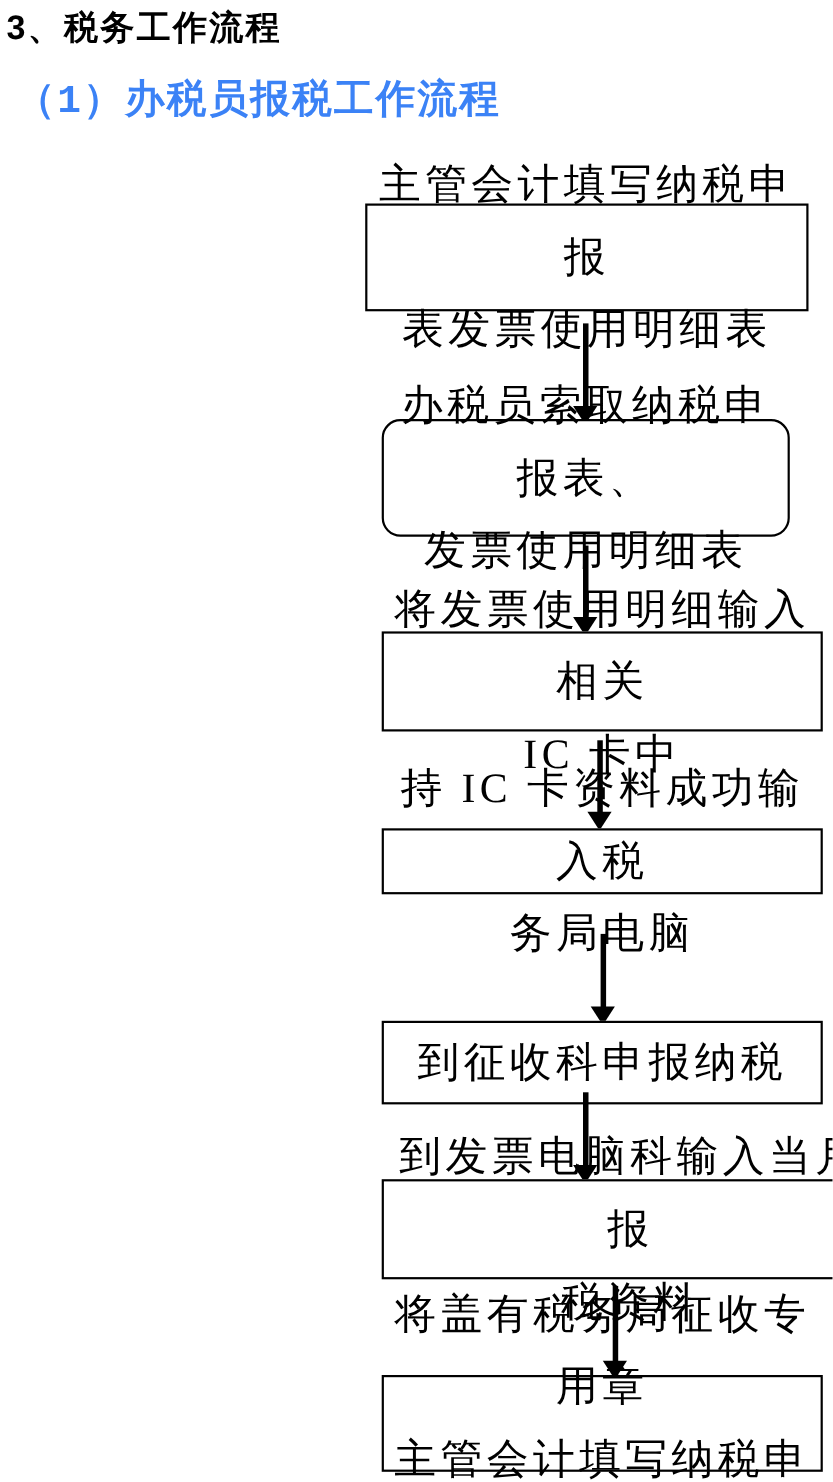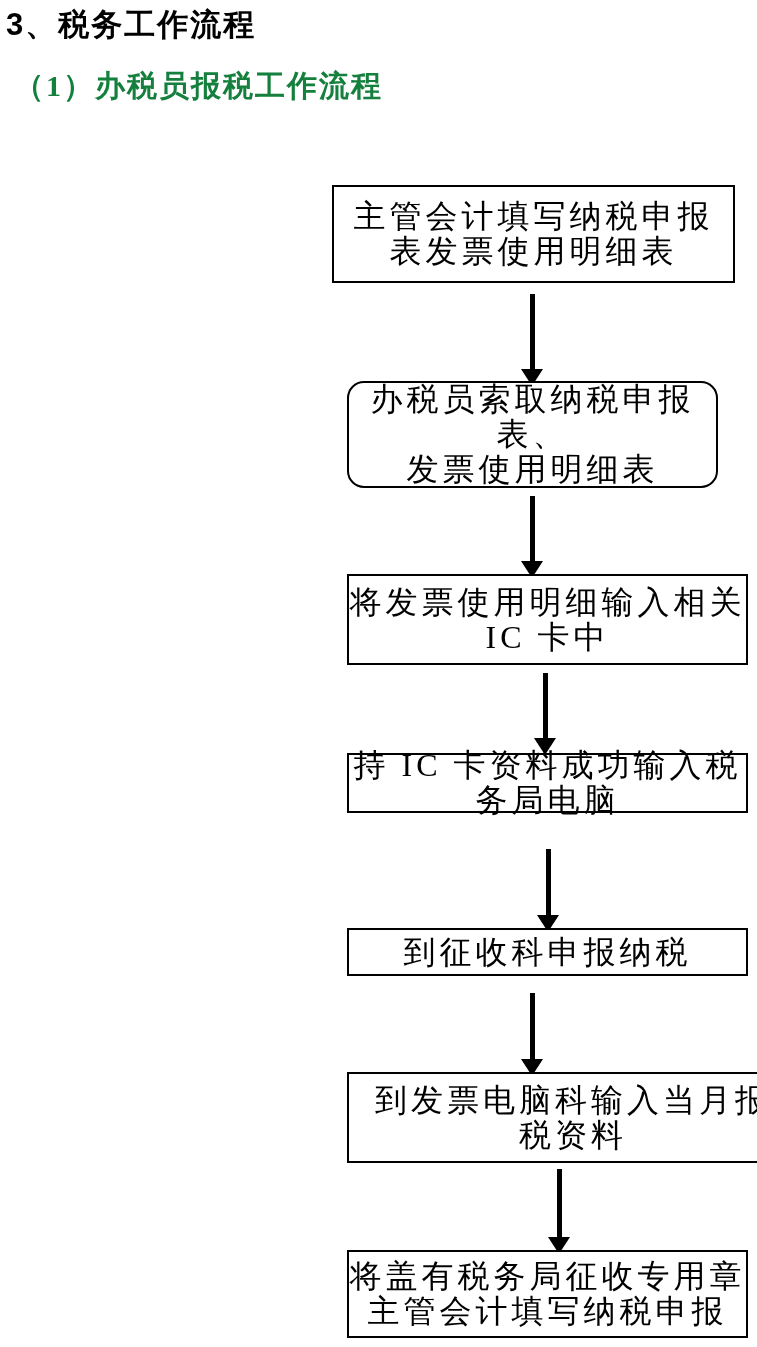--- a/index.html
+++ b/index.html
@@ -24,37 +24,37 @@
     font-weight: bold;
     font-size: 31px;
     letter-spacing: 2px;
     color: #000000;
     white-space: nowrap;
   }
   .doc-subtitle {
     position: absolute;
     left: 14px;
     top: 66px;
-    font-family: Liberation Serif, serif;
+    font-family: Liberation Mono, monospace;
     font-weight: bold;
-    font-size: 30px;
+    font-size: 36px;
     letter-spacing: 2px;
-    color: #15803d;
+    color: #3b82f6;
     white-space: nowrap;
   }
   .flow-box {
     position: absolute;
     border: 2px solid #000000;
     box-sizing: border-box;
     display: flex;
     align-items: center;
     justify-content: center;
     text-align: center;
-    font-size: 32px;
-    line-height: 35px;
+    font-size: 38px;
+    line-height: 66px;
     letter-spacing: 4px;
     white-space: pre-line;
     background: #ffffff;
   }
   .flow-arrow {
     position: absolute;
     width: 22px;
   }
   .flow-arrow .stem {
     position: absolute;
@@ -113,21 +113,21 @@
     </div>
 
     <div class="flow-box" style="left:347px; top:753px; width:401px; height:60px;">持 IC 卡资料成功输入税
 务局电脑</div>
 
     <div class="flow-arrow" style="left:537px; top:849px; height:83px;">
       <div class="stem"></div>
       <div class="head"></div>
     </div>
 
-    <div class="flow-box" style="left:347px; top:928px; width:401px; height:48px;">到征收科申报纳税</div>
+    <div class="flow-box" style="left:347px; top:928px; width:401px; height:76px;">到征收科申报纳税</div>
 
     <div class="flow-arrow" style="left:521px; top:993px; height:83px;">
       <div class="stem"></div>
       <div class="head"></div>
     </div>
 
     <div class="flow-box" style="left:347px; top:1072px; width:452px; height:91px;">到发票电脑科输入当月报
 税资料</div>
 
     <div class="flow-arrow" style="left:548px; top:1169px; height:85px;">

